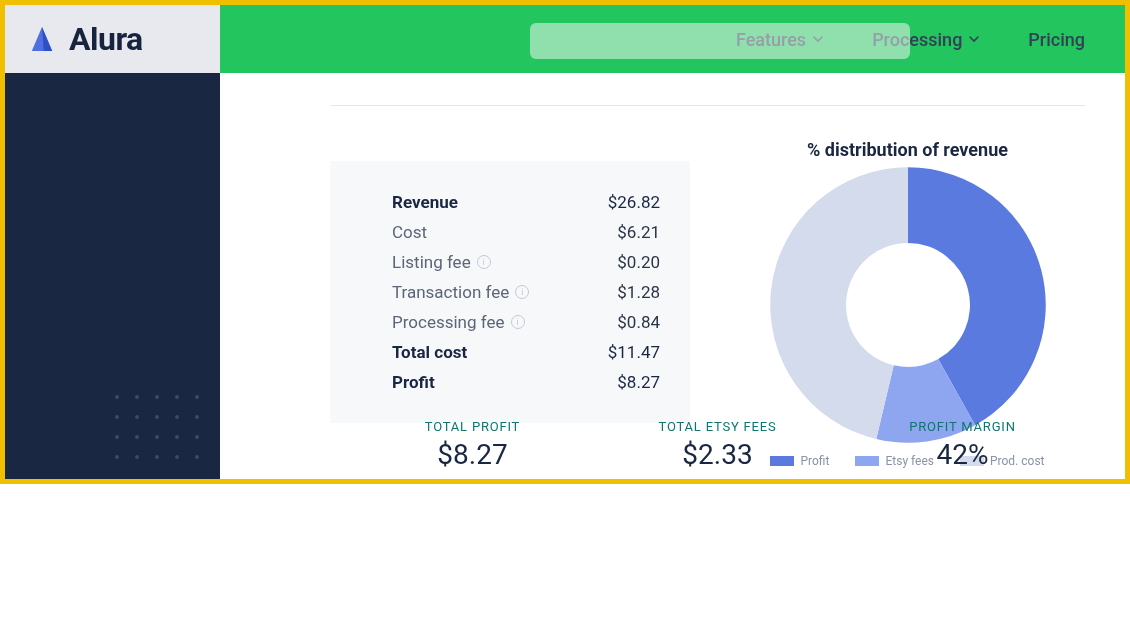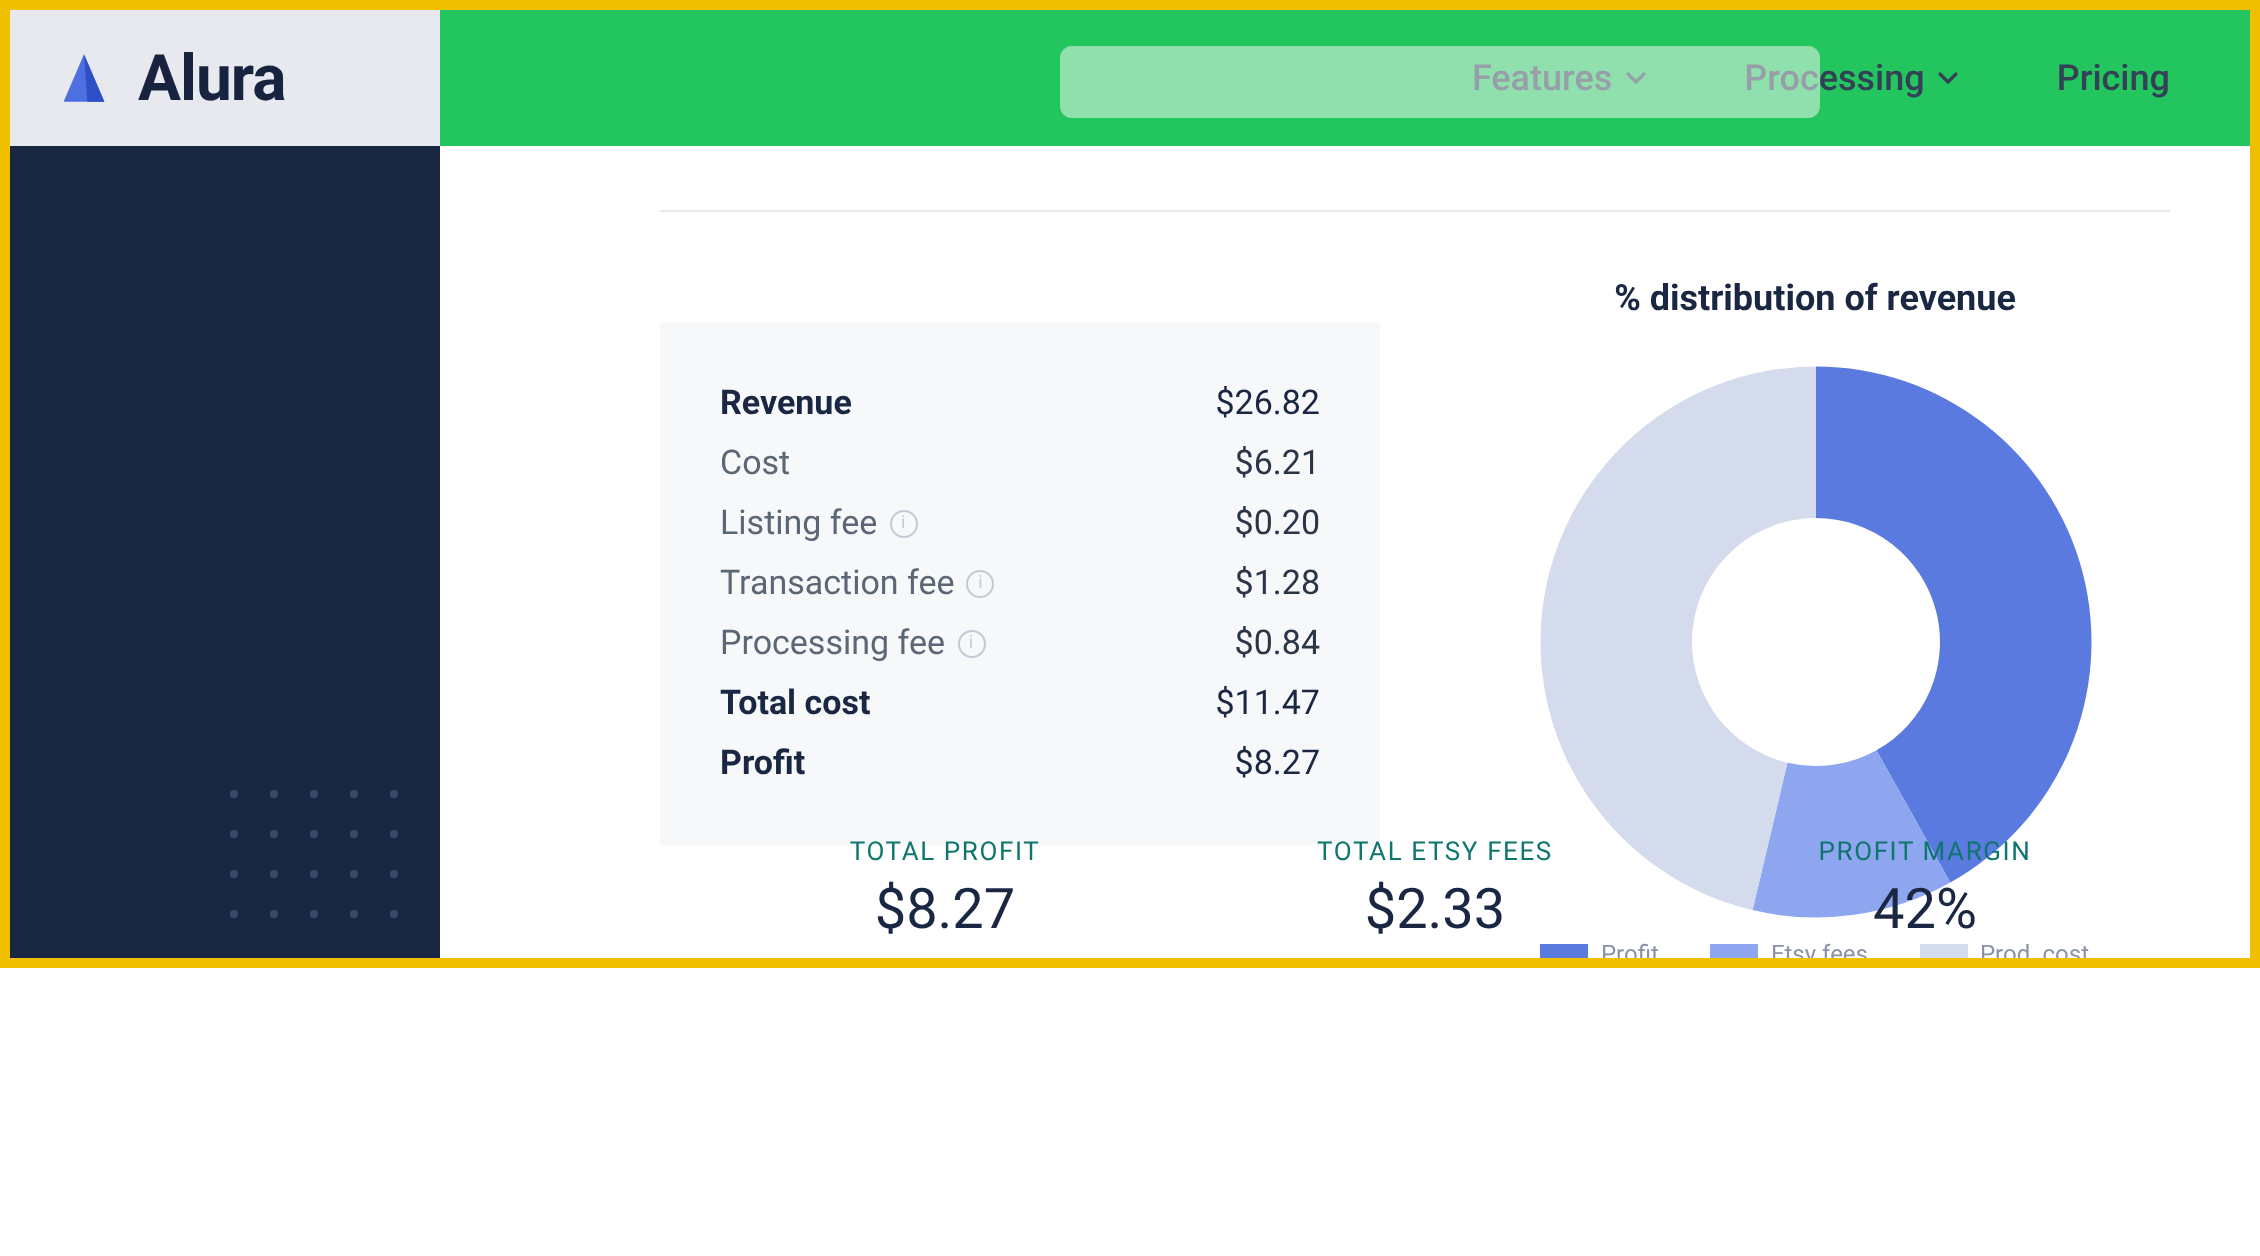--- a/index.html
+++ b/index.html
@@ -72,39 +72,40 @@
     width: 360px;
     background: #f7f8fa;
     padding: 26px 30px 26px 30px;
     border-radius: 2px;
   }
   .calc-row {
     display: flex; justify-content: space-between;
     font-size: 17px; color: #5b6676;
     padding: 5px 0;
     align-items: center;
+    margin-left: 32px;
   }
   .calc-row.strong { color: #1a2742; font-weight: 700; }
   .calc-row.strong .val { font-weight: 400; color: #1a2742; }
   .calc-row .lbl { display:flex; align-items:center; gap:6px; }
   .calc-row .val { color: #2a3547; }
   .info-icon {
     width: 14px; height: 14px;
     border: 1.2px solid #c3cad6;
     border-radius: 50%;
     display: inline-flex; align-items: center; justify-content: center;
     font-size: 9px; color: #c3cad6;
     line-height: 1;
   }
   .chart-col {
     flex: 1;
     display: flex; flex-direction: column; align-items: center;
     margin-top: -22px;
   }
-  .chart-title { font-size: 18px; font-weight: 700; color: #1a2742; margin-bottom: 16px; }
+  .chart-title { font-size: 18px; font-weight: 700; color: #1a2742; margin-bottom: 0; }
   svg.donut { width: 290px; height: 290px; }
   .legend {
     display: flex; gap: 26px; margin-top: 4px;
     font-size: 12px; color: #8a92a6;
   }
   .legend-item { display:flex; align-items:center; gap:6px; }
   .swatch { width: 24px; height: 10px; }
   .totals {
     position: absolute;
     left: 0; right: 0; bottom: 8px;

